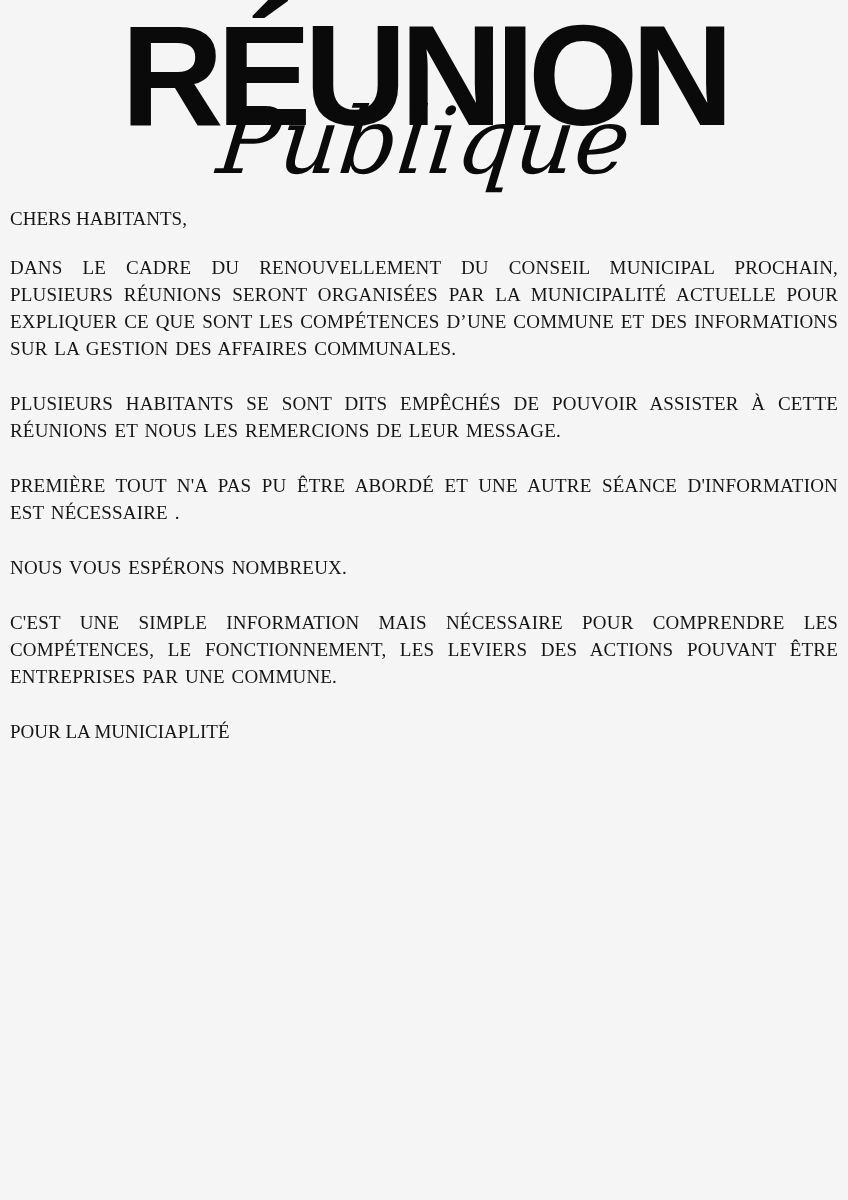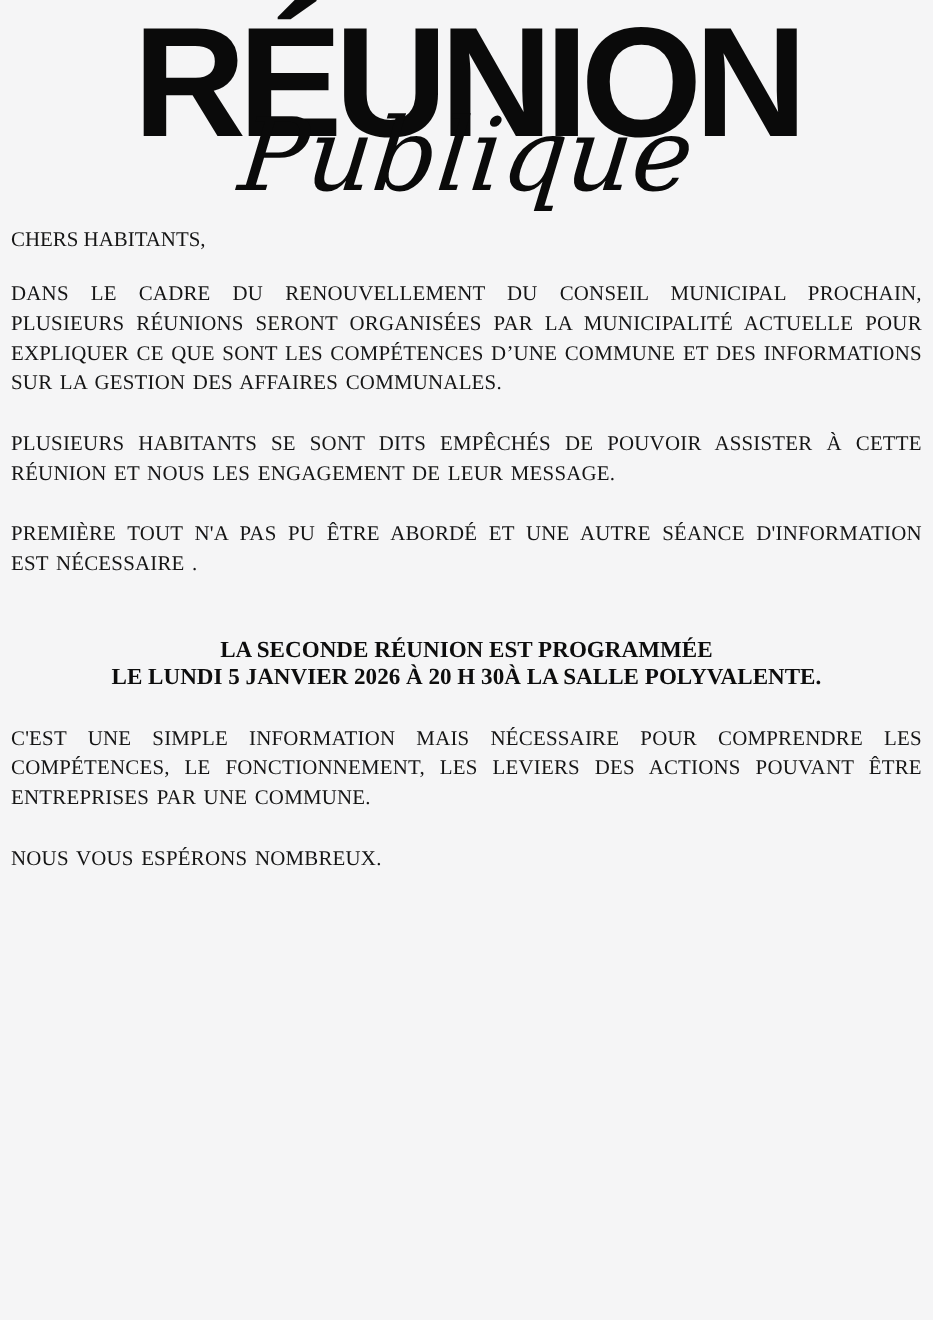--- a/index.html
+++ b/index.html
@@ -92,31 +92,28 @@
     <div class="title-script">Publique</div>
   </header>
 
   <div class="content">
 
     <p class="salutation">CHERS HABITANTS,</p>
 
     <p class="body-par">DANS LE CADRE DU RENOUVELLEMENT DU CONSEIL MUNICIPAL PROCHAIN, PLUSIEURS RÉUNIONS SERONT ORGANISÉES PAR LA MUNICIPALITÉ ACTUELLE POUR EXPLIQUER CE QUE SONT LES COMPÉTENCES D’UNE COMMUNE ET DES INFORMATIONS SUR LA GESTION DES AFFAIRES COMMUNALES.</p>
 
 
-    <p class="body-par">PLUSIEURS HABITANTS SE SONT DITS EMPÊCHÉS DE POUVOIR ASSISTER À CETTE RÉUNION ET NOUS LES ENGAGEMENT DE LEUR MESSAGE.</p>
+    <p class="body-par">PLUSIEURS HABITANTS SE SONT DITS EMPÊCHÉS DE POUVOIR ASSISTER À CETTE RÉUNIONS ET NOUS LES REMERCIONS DE LEUR MESSAGE.</p>
 
 
     <p class="body-par">PREMIÈRE TOUT N'A PAS PU ÊTRE ABORDÉ ET UNE AUTRE SÉANCE D'INFORMATION EST NÉCESSAIRE .</p>
 
-    <div class="announcement">
-      <div>LA SECONDE RÉUNION EST PROGRAMMÉE</div>
-      <div>LE LUNDI 5 JANVIER 2026 À 20 H 30À LA SALLE POLYVALENTE.</div>
-    </div>
 
+
+    <p class="body-par">NOUS VOUS ESPÉRONS NOMBREUX.</p>
 
     <p class="body-par">C'EST UNE SIMPLE INFORMATION MAIS NÉCESSAIRE POUR COMPRENDRE LES COMPÉTENCES, LE FONCTIONNEMENT, LES LEVIERS DES ACTIONS POUVANT ÊTRE ENTREPRISES PAR UNE COMMUNE.</p>
 
-    <p class="body-par">NOUS VOUS ESPÉRONS NOMBREUX.</p>
 
-
+    <p class="signature">POUR LA MUNICIAPLITÉ</p>
 
   </div>
 </div>
 
 </body></html>

